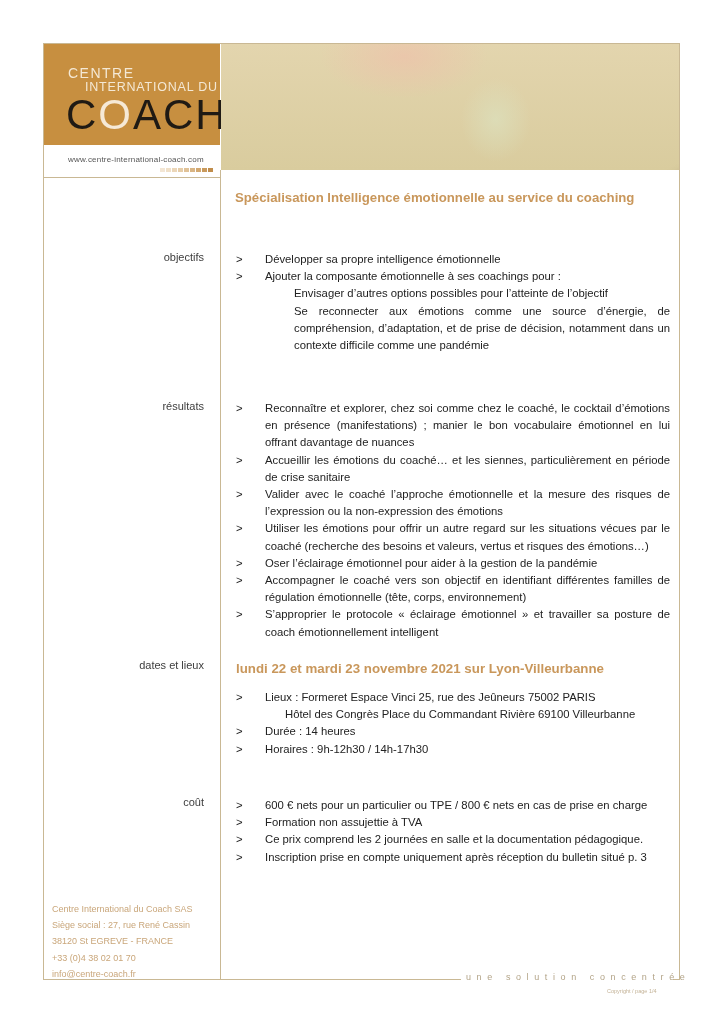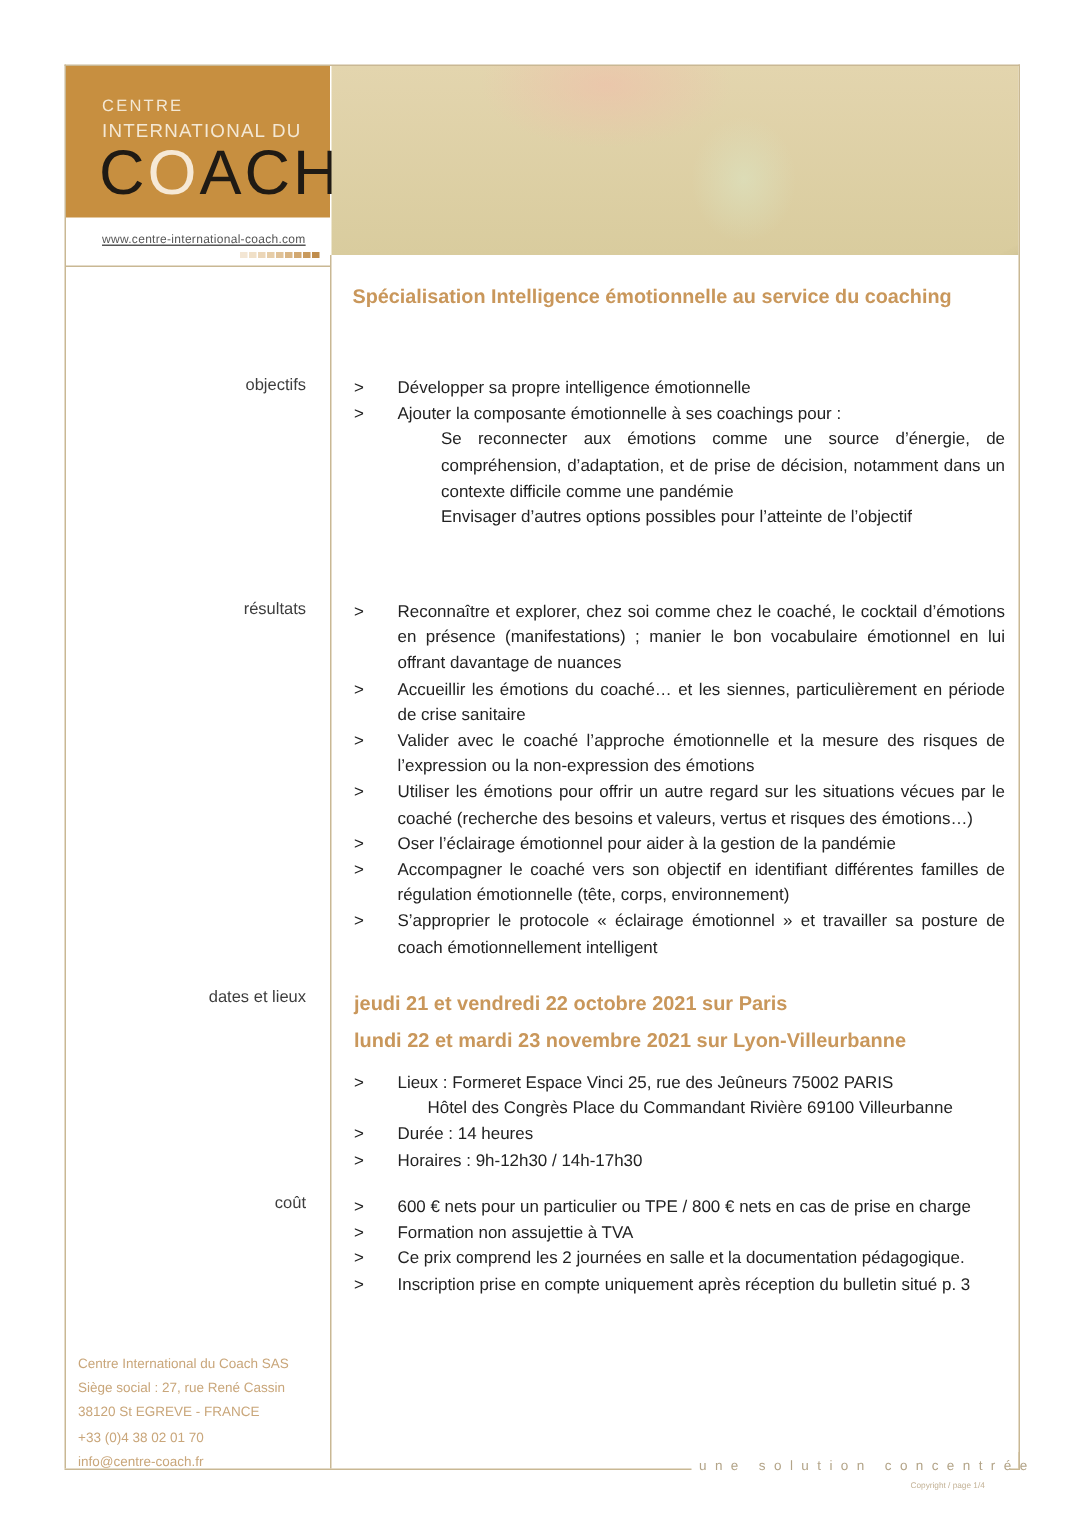--- a/index.html
+++ b/index.html
@@ -3,25 +3,25 @@
 <meta charset="utf-8">
 <style>
   html, body { margin:0; padding:0; background:#ffffff; }
   body { width:724px; height:1024px; position:relative; overflow:hidden; font-family:"Liberation Sans", sans-serif; color:#2a2a2a; }
   .frame { position:absolute; left:43px; top:43px; width:637px; height:936px; border:1px solid #c9b894; border-bottom:none; box-sizing:border-box; }
   .bottom-line { position:absolute; top:979px; left:43px; width:418px; height:1px; background:#c9b894; }
   .bottom-tick { position:absolute; left:679px; top:968px; width:1px; height:12px; background:#c9b894; }
   .bottom-tick2 { position:absolute; left:673px; top:979px; width:7px; height:1px; background:#c9b894; }
   .divider { position:absolute; left:220px; top:170px; width:1px; height:809px; background:#c9b894; }
   .logo-box { position:absolute; left:44px; top:44px; width:176px; height:101px; background:#c78f40; }
-  .logo-l1 { position:absolute; left:68px; top:65px; color:#f4e8d4; font-size:11px; letter-spacing:1.5px; }
-  .logo-l2 { position:absolute; left:68px; top:80px; color:#f4e8d4; font-size:12.5px; letter-spacing:0.8px; }
+  .logo-l1 { position:absolute; left:68px; top:65px; color:#f4e8d4; font-size:14px; letter-spacing:1.5px; }
+  .logo-l2 { position:absolute; left:85px; top:80px; color:#f4e8d4; font-size:12.5px; letter-spacing:0.8px; }
   .logo-l3 { position:absolute; left:66px; top:91px; color:#1f1a14; font-size:42px; letter-spacing:2px; font-weight:300; }
   .logo-l3 .o { color:#f6e9d6; }
-  .url { position:absolute; left:68px; top:155px; font-size:8px; color:#555; letter-spacing:0.2px;text-decoration:underline; }
+  .url { position:absolute; left:68px; top:155px; font-size:8px; color:#555; letter-spacing:0.2px; }
   .swatches { position:absolute; left:160px; top:168px; display:flex; gap:1px; }
   .swatches span { width:5px; height:4px; display:block; }
   .url-sep { position:absolute; left:44px; top:177px; width:176px; height:1px; background:#c9b894; }
   .banner { position:absolute; left:221px; top:44px; width:458px; height:126px; overflow:hidden;
     background: radial-gradient(ellipse 120px 60px at 40% 10%, rgba(240,190,170,0.6), rgba(0,0,0,0) 70%),
                 radial-gradient(ellipse 50px 60px at 60% 60%, rgba(220,225,190,0.7), rgba(0,0,0,0) 70%),
                 linear-gradient(180deg, #e3d5ae 0%, #d9cc9e 100%); }
   .bird-wing { position:absolute; left:430px; top:100px; width:240px; height:40px; background:#6b5a4a; border-radius:50%; transform:rotate(-18deg); filter:blur(7px); opacity:0.75; }
   .title { position:absolute; left:235px; top:190px; width:445px; color:#c9975b; font-weight:bold; font-size:13px; }
   .title .t1 { display:block; font-size:13.2px; }
@@ -77,22 +77,22 @@
 <div class="section-label" style="top:251px;">objectifs</div>
 <div class="section" style="top:251px;">
   <div class="item">
       <span class="b">&gt;</span>
       <span class="txt">Développer sa propre intelligence émotionnelle</span>
     </div>
   <div class="item">
       <span class="b">&gt;</span>
       <span class="txt">Ajouter la composante émotionnelle à ses coachings pour :</span>
     </div>
+  <div class="sub">Envisager d’autres options possibles pour l’atteinte de l’objectif</div>
   <div class="sub">Se reconnecter aux émotions comme une source d’énergie, de compréhension, d’adaptation, et de prise de décision, notamment dans un contexte difficile comme une pandémie</div>
-  <div class="sub">Envisager d’autres options possibles pour l’atteinte de l’objectif</div>
 </div>
 
 <div class="section-label" style="top:400px;">résultats</div>
 <div class="section" style="top:400px;">
   <div class="item">
       <span class="b">&gt;</span>
       <span class="txt">Reconnaître et explorer, chez soi comme chez le coaché, le cocktail d’émotions en présence (manifestations) ; manier le bon vocabulaire émotionnel en lui offrant davantage de nuances</span>
     </div>
   <div class="item">
       <span class="b">&gt;</span>
@@ -115,21 +115,20 @@
       <span class="txt">Accompagner le coaché vers son objectif en identifiant différentes familles de régulation émotionnelle (tête, corps, environnement)</span>
     </div>
   <div class="item">
       <span class="b">&gt;</span>
       <span class="txt">S’approprier le protocole « éclairage émotionnel » et travailler sa posture de coach émotionnellement intelligent</span>
     </div>
 </div>
 
 <div class="section-label" style="top:659px;">dates et lieux</div>
 <div class="section" style="top:656px;">
-  <div class="dates">jeudi 21 et vendredi 22 octobre 2021 sur Paris</div>
   <div class="dates">lundi 22 et mardi 23 novembre 2021 sur Lyon-Villeurbanne</div>
   <div style="height:8px;"></div>
   <div class="item">
       <span class="b">&gt;</span>
       <span class="txt">Lieux : Formeret Espace Vinci 25, rue des Jeûneurs 75002 PARIS</span>
     </div>
   <div class="lieu2">Hôtel des Congrès Place du Commandant Rivière 69100 Villeurbanne</div>
   <div class="item">
       <span class="b">&gt;</span>
       <span class="txt">Durée : 14 heures</span>

